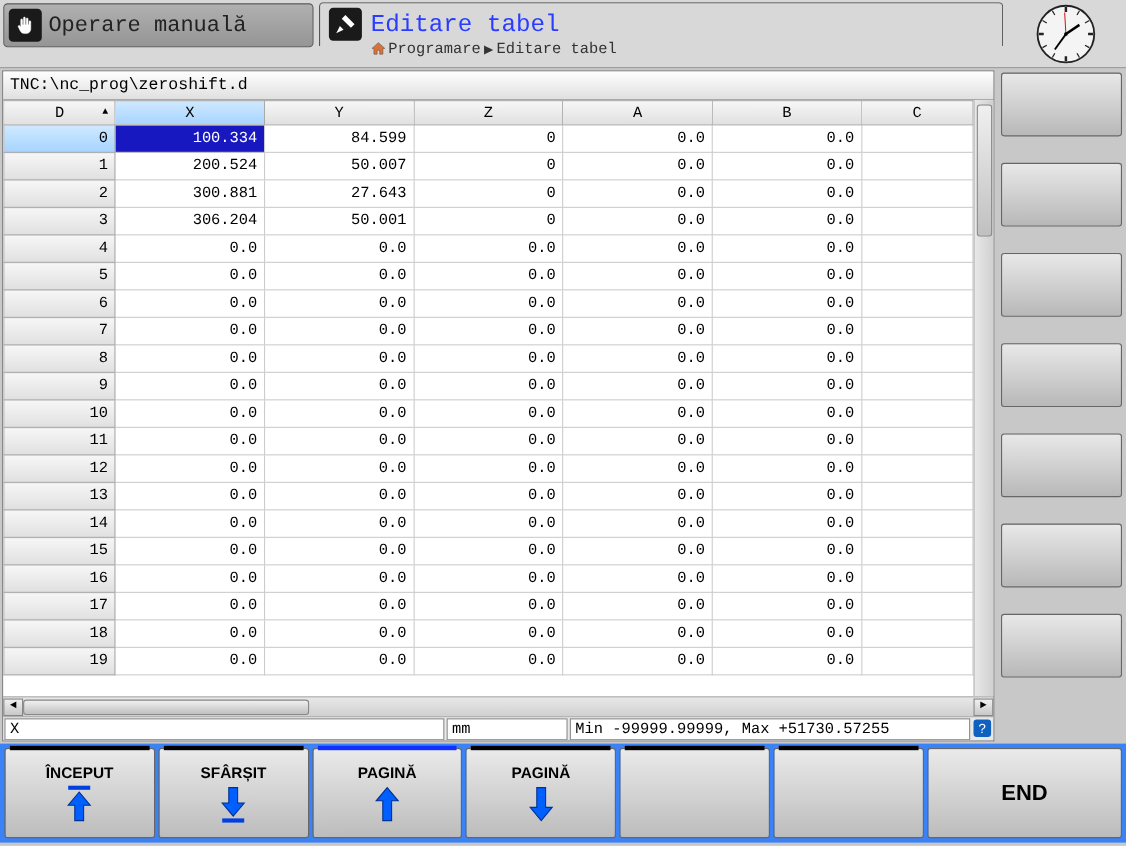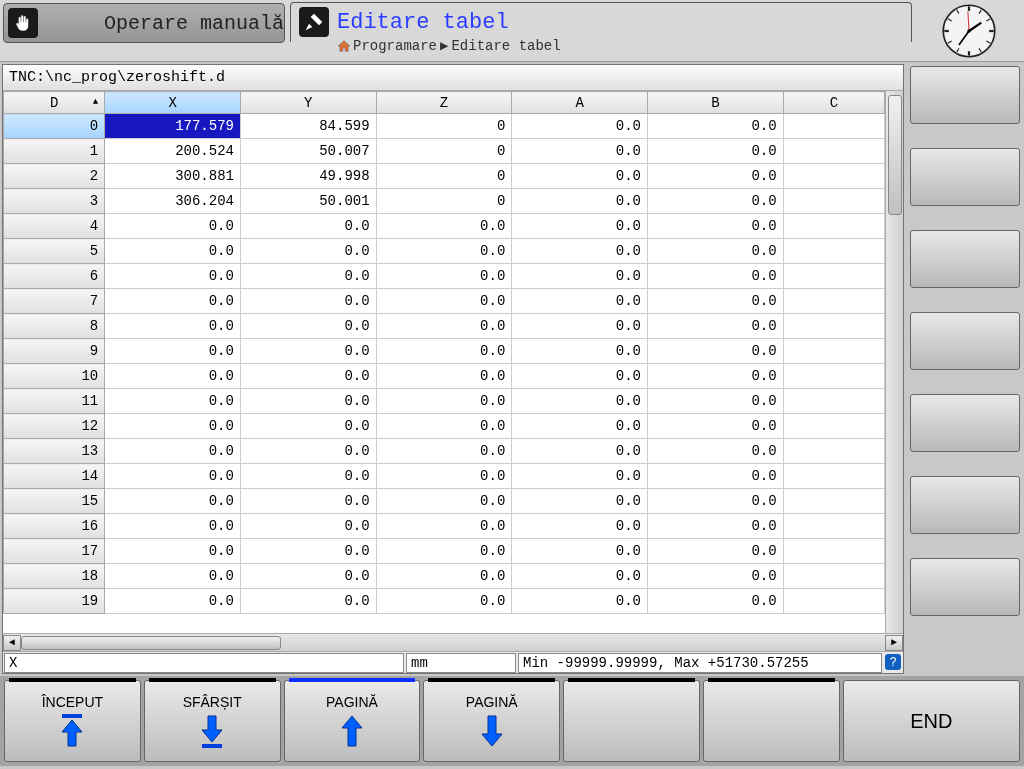--- a/index.html
+++ b/index.html
@@ -24,21 +24,20 @@
     margin: 3px;
     background: linear-gradient(#b0b0b0, #959595);
     border: 1px solid #555;
     border-radius: 4px;
     display: flex;
     align-items: center;
     font-size: 20px;
     color: #222;
     padding-left: 4px;
     font-family: "Courier New", monospace;
-    justify-content: space-between;
   }
   .mode-inactive .icon-box {
     width: 30px;
     height: 30px;
     background: #1a1a1a;
     border-radius: 4px;
     margin-right: 6px;
     display: flex;
     align-items: center;
     justify-content: center;
@@ -73,21 +72,21 @@
     font-size: 22px;
     color: #2a3cff;
     font-family: "Courier New", monospace;
   }
   .breadcrumb {
     margin-left: 38px;
     font-size: 14px;
     color: #333;
     font-family: "Courier New", monospace;
     display: flex;
-    align-items: center;
+    align-items: flex-start;
   }
   .clock {
     width: 110px;
     display: flex;
     align-items: center;
     justify-content: center;
   }
   .main-area {
     display: flex;
     height: 614px;
@@ -244,21 +243,22 @@
     height: 58px;
     background: linear-gradient(#e8e8e8, #b8b8b8);
     border: 1px solid #666;
     border-radius: 3px;
   }
   .bottom-softkeys {
     height: 90px;
     display: flex;
     padding: 4px;
     gap: 3px;
-    background: #a3a3a3;
+    background: #3b82f6;
+    font-weight: bold;
   }
   .sk {
     flex: 1;
     display: flex;
     flex-direction: column;
     align-items: center;
     justify-content: center;
     background: linear-gradient(#eaeaea, #bcbcbc);
     border: 1px solid #666;
     border-radius: 3px;
@@ -354,40 +354,40 @@
                 <th style="width: 134px;">Y</th>
                 <th style="width: 134px;">Z</th>
                 <th style="width: 134px;">A</th>
                 <th style="width: 134px;">B</th>
                 <th style="width: 100px;">C</th>
               </tr>
           </thead>
           <tbody id="table-body">
               <tr class="selected">
                 <td class="rownum">0</td>
-                <td class="hl">177.579</td>
+                <td class="hl">100.334</td>
                 <td>84.599</td>
                 <td>0</td>
                 <td>0.0</td>
                 <td>0.0</td>
                 <td></td>
               </tr>
               <tr>
                 <td class="rownum">1</td>
                 <td>200.524</td>
                 <td>50.007</td>
                 <td>0</td>
                 <td>0.0</td>
                 <td>0.0</td>
                 <td></td>
               </tr>
               <tr>
                 <td class="rownum">2</td>
                 <td>300.881</td>
-                <td>49.998</td>
+                <td>27.643</td>
                 <td>0</td>
                 <td>0.0</td>
                 <td>0.0</td>
                 <td></td>
               </tr>
               <tr>
                 <td class="rownum">3</td>
                 <td>306.204</td>
                 <td>50.001</td>
                 <td>0</td>

